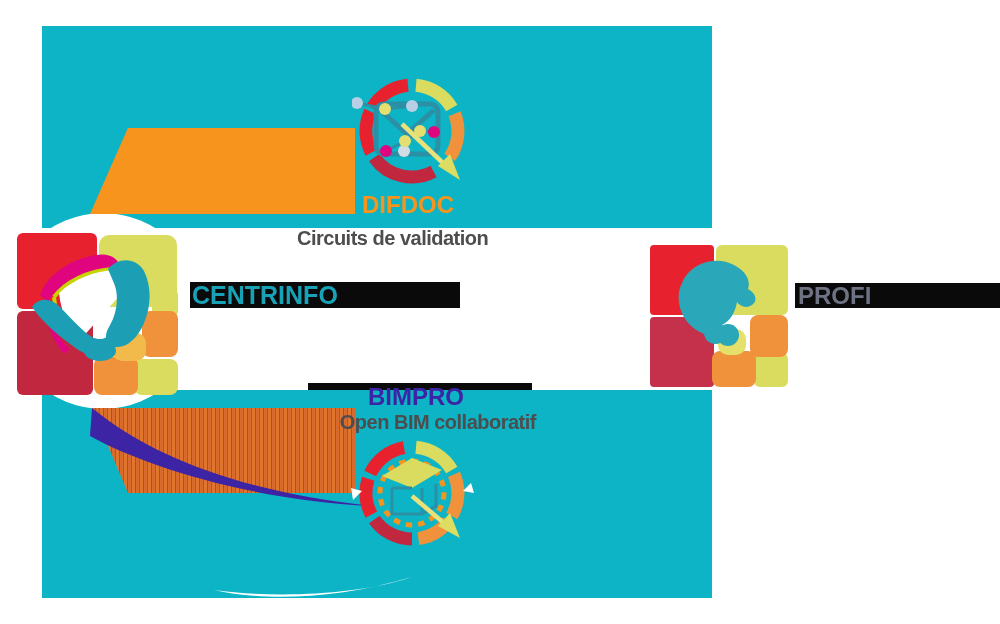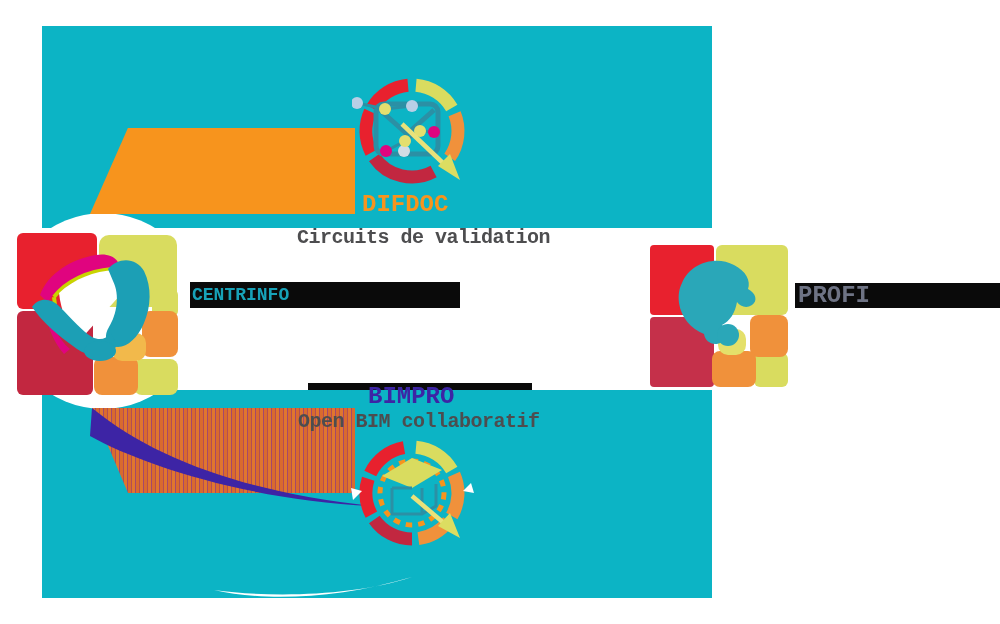--- a/index.html
+++ b/index.html
@@ -1,17 +1,17 @@
 <!DOCTYPE html>
 <html style="--teal-bg: #0cb4c5; --orange: #f7941d; --orange-deep: #f0913b; --red: #e8212e; --crimson: #c22740; --lime: #d9dc5f; --magenta: #e0047f; --purple: #3d24a5; --light-blue: #b9cfe6; --banner-black: #0a0a0a; --text-gray: #4d4d4f; --centrinfo-teal: #17a2b8; --profi-gray: #6e7384; --inner-teal: #2b90a5;"><head>
 <meta charset="utf-8">
 <style>
   html,body{margin:0;padding:0;background:#fff;}
   .canvas{position:relative;width:1000px;height:624px;background:#fff;overflow:hidden;
-          font-family:Liberation Mono, monospace;}
+          font-family:Liberation Sans, sans-serif;}
   .abs{position:absolute;}
 
   
   .teal-top{left:42px;top:26px;width:670px;height:202px;background:var(--teal-bg);z-index:1;}
   .teal-bottom{left:42px;top:390px;width:670px;height:208px;background:var(--teal-bg);z-index:1;}
   .white-circle{left:5px;top:213px;width:196px;height:196px;border-radius:50%;background:#fff;z-index:2;}
   .bottom-swoosh{left:212px;top:573px;width:204px;height:30px;z-index:2;}
 
   
   .arrow-top{left:90px;top:128px;width:265px;height:86px;background:var(--orange);
@@ -33,26 +33,26 @@
   .logo-bimpro{left:350px;top:436px;width:130px;height:120px;}
   .logo-centrinfo{left:14px;top:227px;width:170px;height:172px;}
   .logo-profi{left:648px;top:243px;width:142px;height:146px;}
 
   
   .title{font-weight:bold;font-size:24px;line-height:26px;z-index:7;white-space:nowrap;}
   .tagline{font-weight:bold;font-size:20px;line-height:22px;letter-spacing:-0.5px;
            color:var(--text-gray);z-index:7;white-space:nowrap;}
   .t-difdoc{left:362px;top:192px;color:var(--orange);}
   .tg-difdoc{left:297px;top:227px;width:232px;text-align:left;}
-  .t-centrinfo{left:192px;top:282px;color:var(--centrinfo-teal);font-size:18px;}
+  .t-centrinfo{left:192px;top:282px;color:var(--centrinfo-teal);font-size:25px;}
   .tg-centrinfo{left:189px;top:311px;font-size:22px;letter-spacing:-1px;}
   .t-profi{left:798px;top:283px;color:var(--profi-gray);}
   .tg-profi{left:795px;top:312px;letter-spacing:-0.8px;}
   .t-bimpro{left:368px;top:384px;color:var(--purple);}
-  .tg-bimpro{left:298px;top:411px;width:238px;text-align:left;}
+  .tg-bimpro{left:298px;top:411px;width:238px;text-align:right;}
 
   
   .f-red{fill:var(--red);} .f-crimson{fill:var(--crimson);} .f-lime{fill:var(--lime);} .f-orange2{fill:var(--orange-deep);} .f-magenta{fill:var(--magenta);}
   .f-shaft{fill:none;stroke:#e9e27a;stroke-width:4.5;} .f-head{fill:#dcdd61;}
   .s-red{stroke:var(--red);} .s-crimson{stroke:var(--crimson);} .s-lime{stroke:var(--lime);}
   .s-orange2{stroke:var(--orange-deep);}
   .ring{fill:none;stroke-width:13;}
   .wire{fill:none;stroke:var(--inner-teal);stroke-width:5;stroke-linejoin:round;}
   .wire3{fill:none;stroke:var(--inner-teal);stroke-width:3;stroke-linejoin:round;}
 </style>

